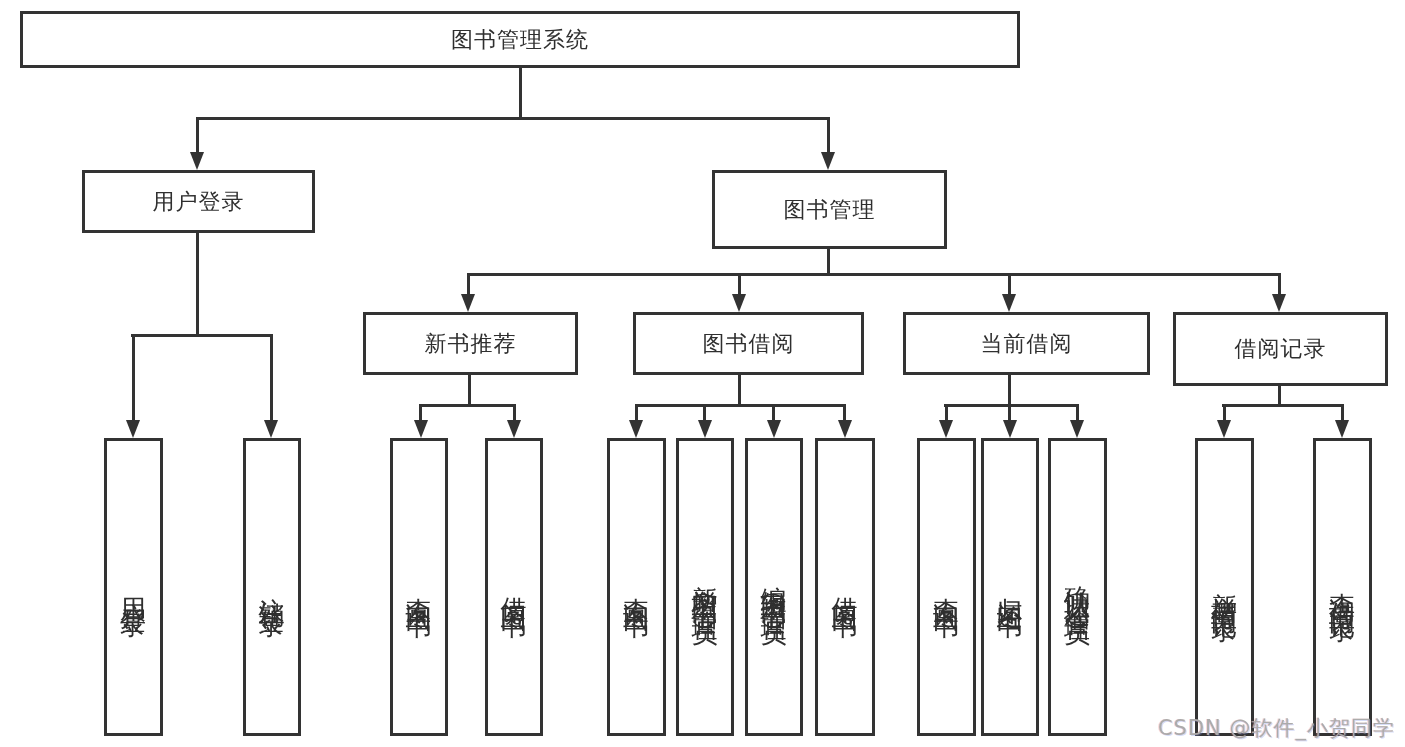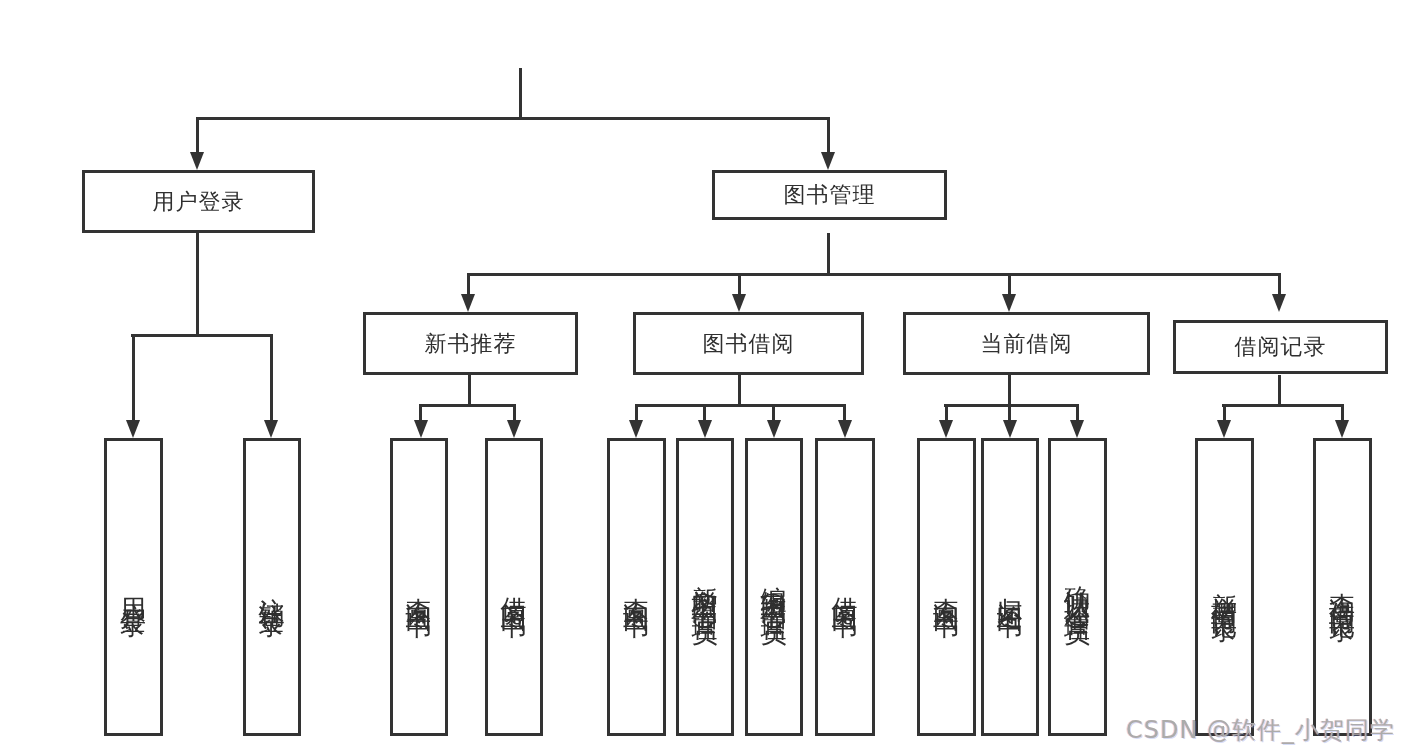--- a/index.html
+++ b/index.html
@@ -26,21 +26,21 @@
   .leaf span{display:block;}
   .vline{position:absolute;width:3px;background:var(--line);}
   .hline{position:absolute;height:3px;background:var(--line);}
   .ahead{
     position:absolute;width:0;height:0;
     border-left:7px solid transparent;border-right:7px solid transparent;
     border-top:18px solid var(--line);
   }
   #watermark{
     position:absolute;right:10px;top:714px;color:var(--wm);
-    font-size:24px;letter-spacing:1px;white-space:nowrap;
+    font-size:21px;letter-spacing:1px;white-space:nowrap;
     text-shadow:-1px 0 0 rgba(230,120,120,.30),1px 1px 0 rgba(120,140,230,.30);
   }
 </style>
 </head>
 <body>
 
 <div id="stage">
 
   <div class="vline" style="left:519px;top:68px;height:52px"></div>
   <div class="hline" style="left:196px;top:117px;width:634px"></div>
@@ -92,38 +92,41 @@
   <div class="ahead" style="left:939px;top:420px"></div>
   <div class="vline" style="left:1008px;top:404px;height:18px"></div>
   <div class="ahead" style="left:1003px;top:420px"></div>
   <div class="vline" style="left:1076px;top:404px;height:18px"></div>
   <div class="ahead" style="left:1070px;top:420px"></div>
   <div class="vline" style="left:1223px;top:404px;height:18px"></div>
   <div class="ahead" style="left:1217px;top:420px"></div>
   <div class="vline" style="left:1341px;top:404px;height:18px"></div>
   <div class="ahead" style="left:1335px;top:420px"></div>
 
+  <div class="node" style="left:20px;top:11px;width:1000px;height:57px">
+    <span>图书管理系统</span>
+  </div>
 
   <div class="node" style="left:82px;top:170px;width:233px;height:63px">
     <span>用户登录</span>
   </div>
-  <div class="node" style="left:712px;top:170px;width:235px;height:50px">
+  <div class="node" style="left:712px;top:170px;width:235px;height:79px">
     <span>图书管理</span>
   </div>
 
   <div class="node" style="left:363px;top:312px;width:215px;height:63px">
     <span>新书推荐</span>
   </div>
   <div class="node" style="left:633px;top:312px;width:231px;height:63px">
     <span>图书借阅</span>
   </div>
   <div class="node" style="left:903px;top:312px;width:247px;height:63px">
     <span>当前借阅</span>
   </div>
-  <div class="node" style="left:1173px;top:320px;width:215px;height:54px">
+  <div class="node" style="left:1173px;top:312px;width:215px;height:74px">
     <span>借阅记录</span>
   </div>
 
   <div class="node leaf" style="left:104px;top:438px;width:59px;height:298px">
     <span>用户登录</span>
   </div>
   <div class="node leaf" style="left:243px;top:438px;width:58px;height:298px">
     <span>注销登录</span>
   </div>
   <div class="node leaf" style="left:390px;top:438px;width:58px;height:298px">

